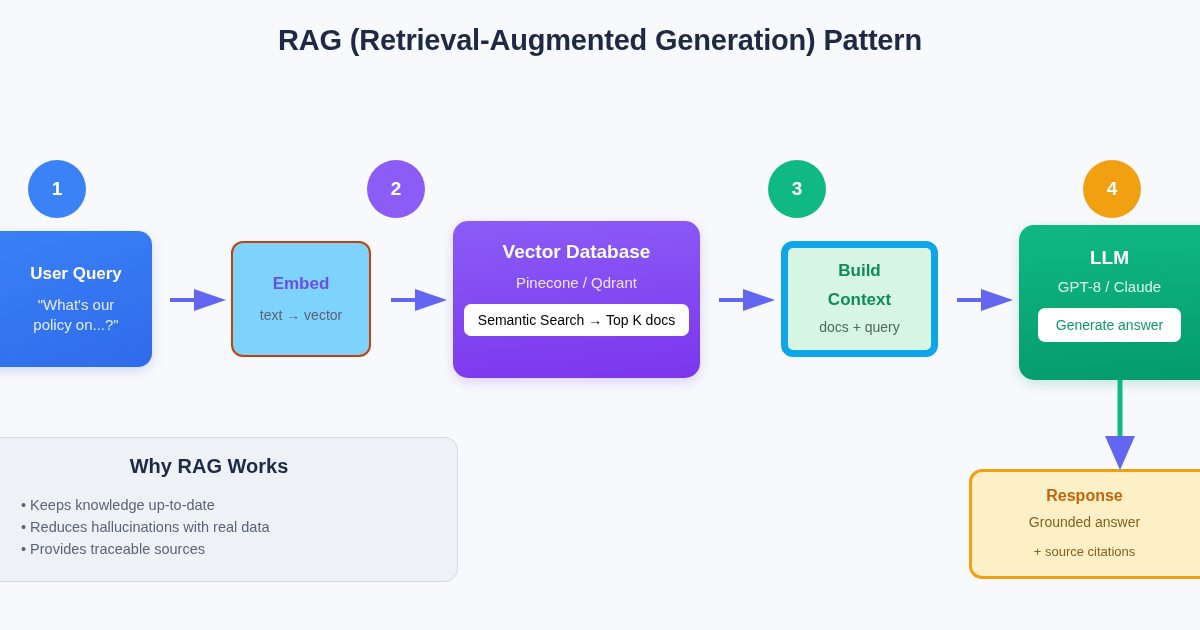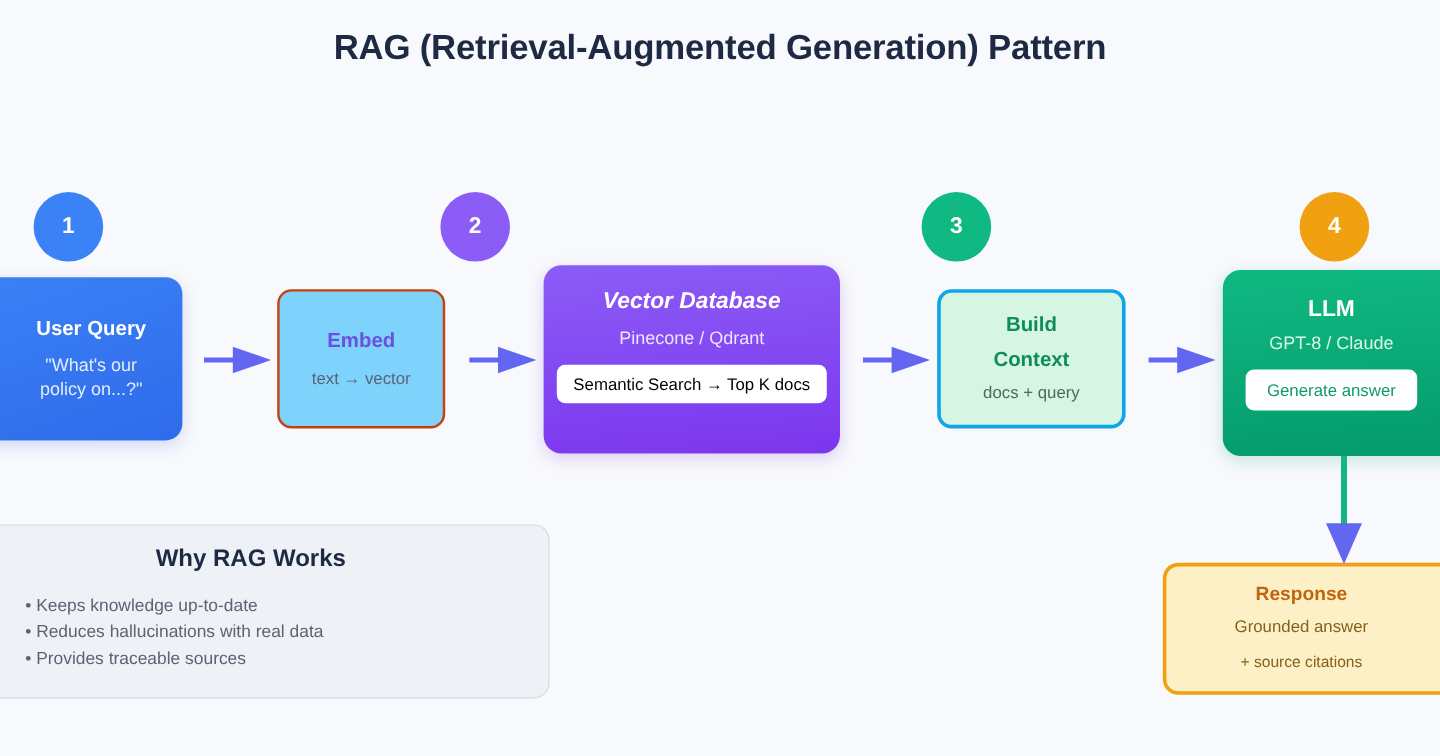--- a/index.html
+++ b/index.html
@@ -128,41 +128,40 @@
     background: linear-gradient(175deg, #8b5cf6 0%, #7c36ed 100%);
     border-radius: 15px;
     box-shadow: 0 4px 13px rgba(108,56,220,0.20);
     justify-content: flex-start;
     padding-top: 20px;
   }
   #node-vectordb .node-title {
     color: #ffffff;
     font-size: 19px;
     margin-bottom: 10px;
-    font-style: italic;
   }
   #node-vectordb .node-sub {
     color: #ece3ff;
     font-size: 15px;
     margin-bottom: 12px;
   }
   #node-vectordb .node-chip {
     color: #000000;
     font-size: 14px;
     padding: 8px 14px;
   }
 
   
   #node-build-context {
     left: 781px;
     top: 241px;
     width: 157px;
     height: 116px;
     background: #d6f5e3;
-    border: 3px solid #0ea5e9;
+    border: 7px solid #0ea5e9;
     border-radius: 12px;
   }
   #node-build-context .node-title {
     color: #0e8c5a;
     font-size: 17px;
     margin-bottom: 9px;
   }
   #node-build-context .node-sub {
     color: #4e6a5e;
     font-size: 14px;

